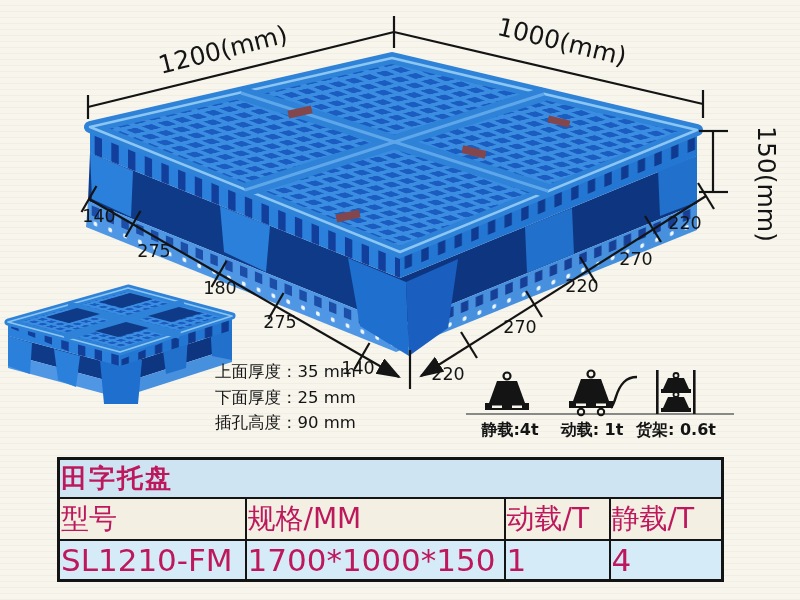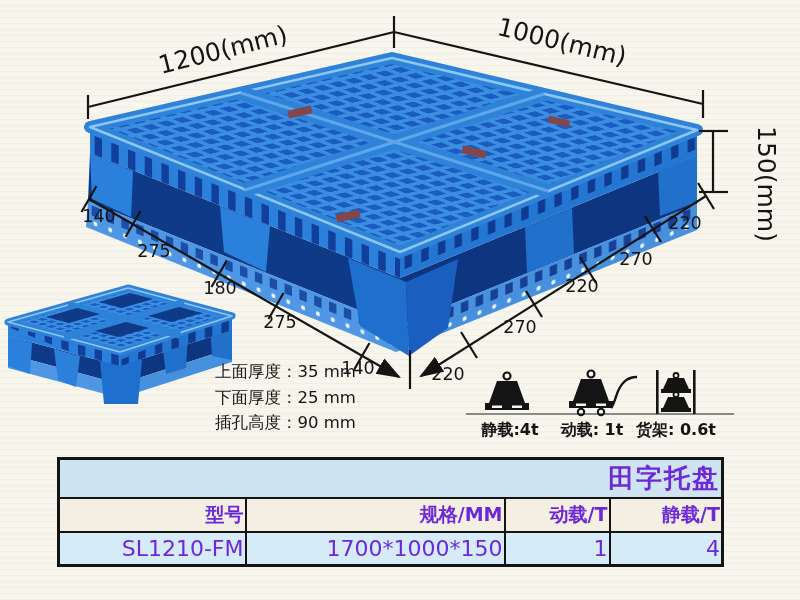--- a/index.html
+++ b/index.html
@@ -13,26 +13,26 @@
   .dimlbl{font-size:17.5px;}
   .biglbl{font-size:25px;}
   .notelbl{font-size:16.5px;}
   .loadlbl{font-size:16px;font-weight:600;}
   table.spec{
     position:absolute;left:57px;top:457px;width:664px;
     border-collapse:collapse;table-layout:fixed;
     border:3px solid #141414;background:#fff;
   }
   table.spec td{
-    border:2.5px solid #141414;text-align:right;vertical-align:middle;
-    color:#6d28d9;overflow:hidden;white-space:nowrap;
+    border:2.5px solid #141414;text-align:left;vertical-align:middle;
+    color:#be185d;overflow:hidden;white-space:nowrap;
   }
   tr.t-title td{height:30px;background:#cfe4f2;font-size:26px;font-weight:bold;letter-spacing:2px;}
-  tr.t-head td{height:30px;background:#f3efe3;font-size:19px;font-weight:700;}
-  tr.t-data td{height:29px;background:#d6ebf8;font-size:22px;}
+  tr.t-head td{height:30px;background:#f3efe3;font-size:28px;font-weight:400;}
+  tr.t-data td{height:29px;background:#d6ebf8;font-size:31px;}
 </style>
 </head>
 <body>
 
 <div class="screen">
 
 <svg width="800" height="455" viewBox="0 0 800 455">
   <defs>
     <pattern id="meshTop" width="16" height="16" patternUnits="userSpaceOnUse" patternTransform="matrix(0.975,-0.223,0.927,0.374,90,127)">
       <rect width="16" height="16" fill="#3a8de0"></rect>

